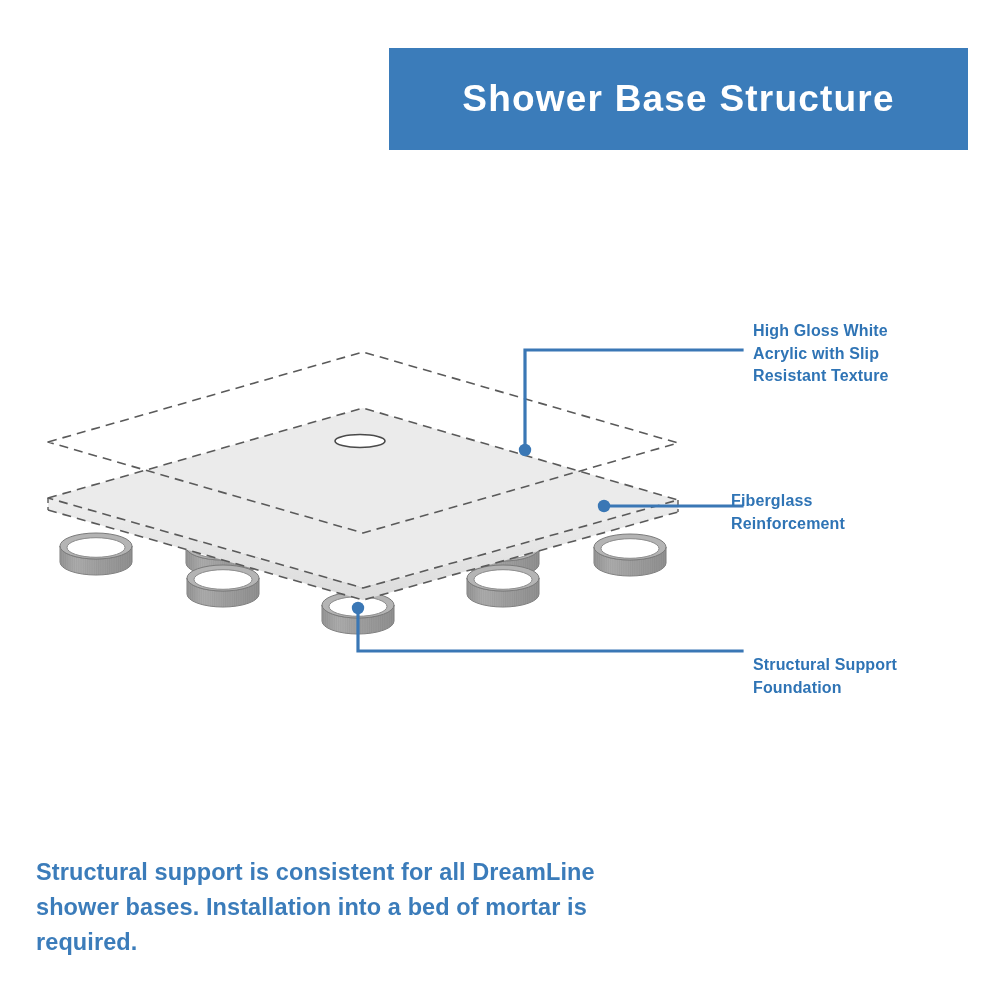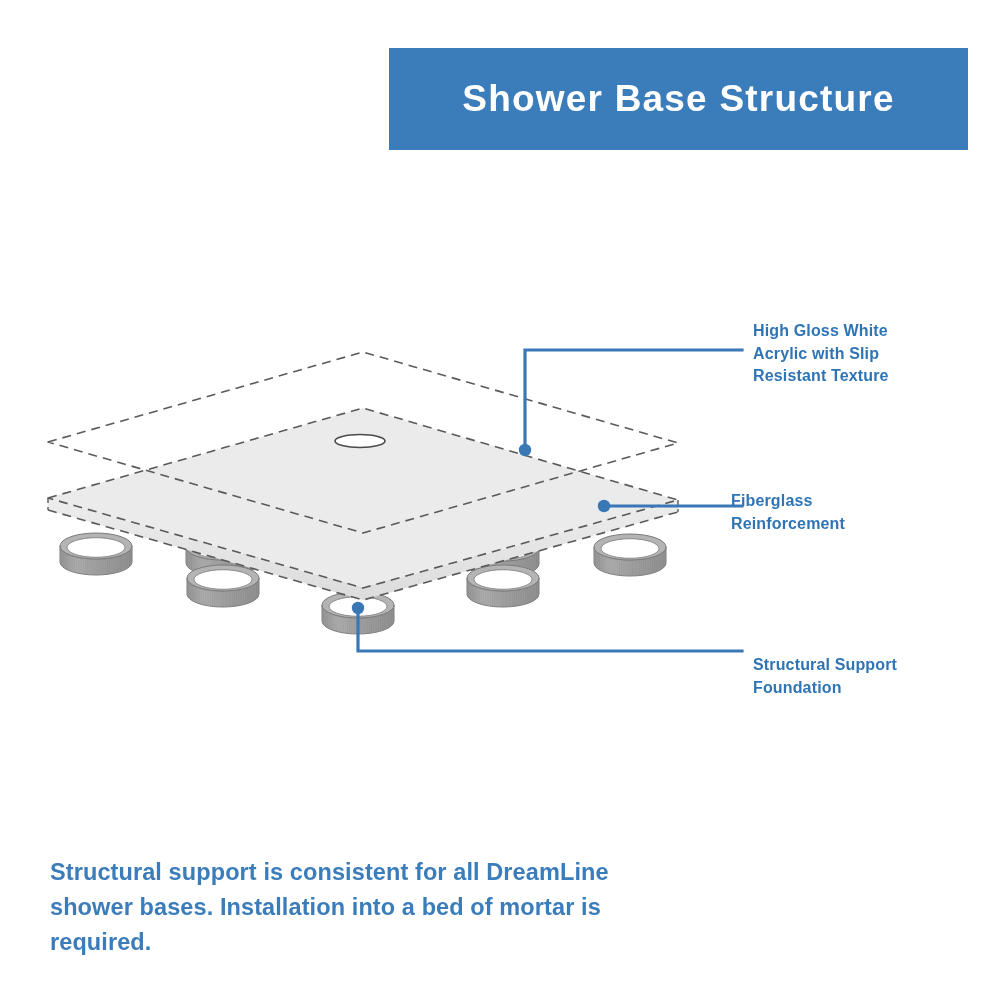--- a/index.html
+++ b/index.html
@@ -55,21 +55,21 @@
     letter-spacing: 0.15px;
     white-space: pre-line;
   }
   #callout-acrylic   { left: 753px; top: 320px; width: 230px; }
   #callout-fiberglass{ left: 731px; top: 490px; width: 230px; }
   #callout-support   { left: 753px; top: 654px; width: 230px; }
 
   
   #footer-caption {
     position: absolute;
-    left: 50px;
+    left: 36px;
     top: 855px;
     width: 640px;
     color: #3b7cba;
     font-size: 23.5px;
     font-weight: bold;
     line-height: 1.48;
     letter-spacing: 0.1px;
     white-space: pre-line;
   }
 </style>

